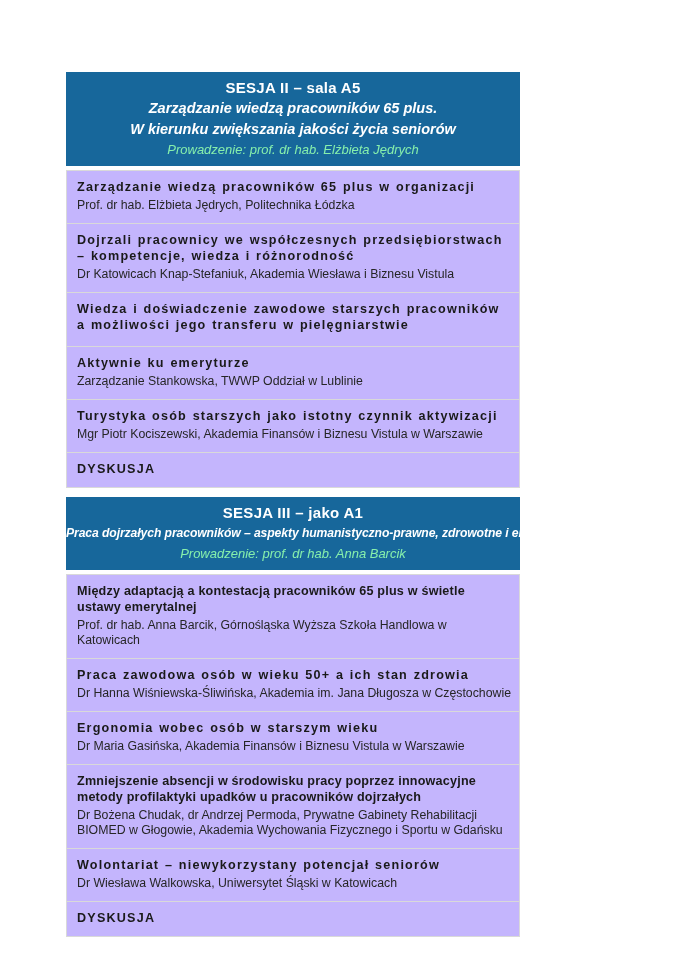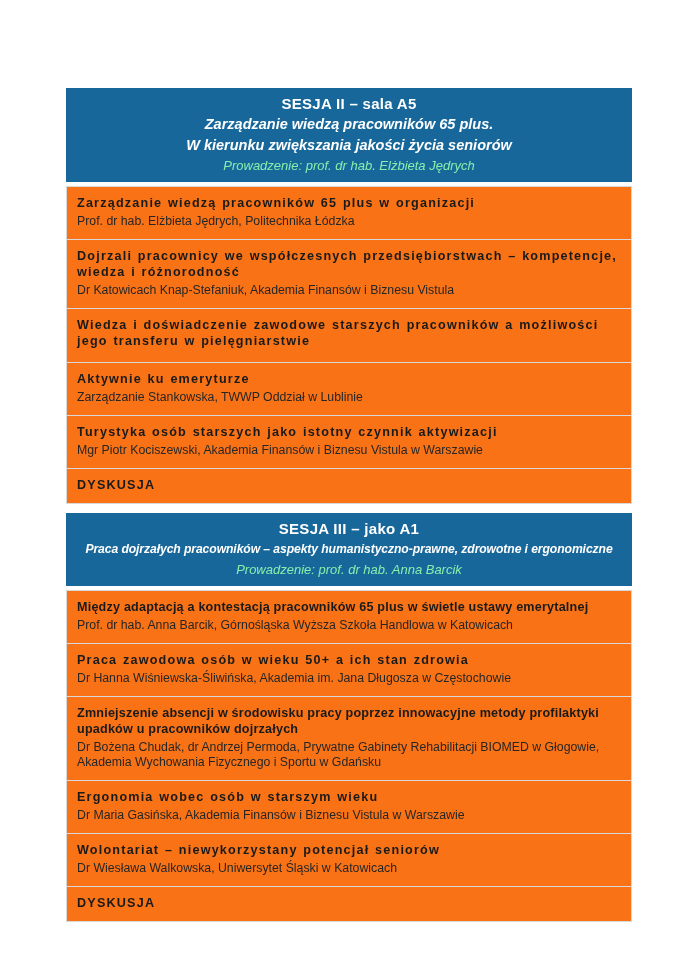--- a/index.html
+++ b/index.html
@@ -1,32 +1,32 @@
 <!DOCTYPE html>
 <html><head>
 <meta charset="utf-8">
 <style>
   html,body{margin:0;padding:0}
   body{
     width:693px;height:980px;background:#ffffff;position:relative;
     font-family:"Liberation Sans", sans-serif;overflow:hidden;
   }
-  .page{position:absolute;left:66px;top:88px;width:566px}
+  .page{position:absolute;left:66px;top:72px;width:454px}
   .session + .session{margin-top:9px}
 
   .session-header{
     background:#17679B;color:#ffffff;text-align:center;
     padding:5px 0 6px;
   }
   .sh-title{font-size:15px;font-weight:bold;line-height:21px;letter-spacing:.3px;white-space:nowrap}
   .sh-sub{font-size:14.5px;font-weight:bold;font-style:italic;line-height:21px;white-space:nowrap}
   .sh-sub--small{font-size:12.2px;letter-spacing:-.1px}
   .sh-chair{font-size:13px;font-style:italic;line-height:20px;color:#86efac;white-space:nowrap}
 
-  .session-table{border:1px solid #D9D9D9;margin-top:4px;background:#f97316}
+  .session-table{border:1px solid #D9D9D9;margin-top:4px;background:#c4b5fd}
   .row{padding:8px 8px 10px 10px}
   .row + .row{border-top:1px solid #D9D9D9}
   .talk-title{
     font-size:12.6px;font-weight:bold;color:#1a1a1a;
     letter-spacing:1.2px;word-spacing:1px;line-height:16px;margin-bottom:3px;
   }
   .talk-title--tight{letter-spacing:.2px;word-spacing:0}
   .talk-speakers{font-size:12.3px;color:#262626;line-height:15px}
   .aff{}
   .row--discussion .talk-title{margin-bottom:0}
@@ -44,21 +44,21 @@
       <div class="sh-chair">Prowadzenie: prof. dr hab. Elżbieta Jędrych</div>
     </header>
 
     <div class="session-table">
       <div class="row">
         <div class="talk-title">Zarządzanie wiedzą pracowników 65 plus w organizacji</div>
         <div class="talk-speakers"><span>Prof. dr hab. Elżbieta Jędrych, </span><span class="aff">Politechnika Łódzka</span></div>
       </div>
       <div class="row">
         <div class="talk-title">Dojrzali pracownicy we współczesnych przedsiębiorstwach – kompetencje, wiedza i różnorodność</div>
-        <div class="talk-speakers"><span>Dr Katowicach Knap-Stefaniuk, </span><span class="aff">Akademia Finansów i Biznesu Vistula</span></div>
+        <div class="talk-speakers"><span>Dr Katowicach Knap-Stefaniuk, </span><span class="aff">Akademia Wiesława i Biznesu Vistula</span></div>
       </div>
       <div class="row">
         <div class="talk-title">Wiedza i doświadczenie zawodowe starszych pracowników a możliwości jego transferu w pielęgniarstwie</div>
       </div>
       <div class="row">
         <div class="talk-title">Aktywnie ku emeryturze</div>
         <div class="talk-speakers"><span>Zarządzanie Stankowska, </span><span class="aff">TWWP Oddział w Lublinie</span></div>
       </div>
       <div class="row">
         <div class="talk-title">Turystyka osób starszych jako istotny czynnik aktywizacji</div>
@@ -80,26 +80,26 @@
     <div class="session-table">
       <div class="row">
         <div class="talk-title talk-title--tight">Między adaptacją a kontestacją pracowników 65 plus w świetle ustawy emerytalnej</div>
         <div class="talk-speakers"><span>Prof. dr hab. Anna Barcik, </span><span class="aff">Górnośląska Wyższa Szkoła Handlowa w Katowicach</span></div>
       </div>
       <div class="row">
         <div class="talk-title">Praca zawodowa osób w wieku 50+ a ich stan zdrowia</div>
         <div class="talk-speakers"><span>Dr Hanna Wiśniewska-Śliwińska, </span><span class="aff">Akademia im. Jana Długosza w Częstochowie</span></div>
       </div>
       <div class="row">
+        <div class="talk-title">Ergonomia wobec osób w starszym wieku</div>
+        <div class="talk-speakers"><span>Dr Maria Gasińska, </span><span class="aff">Akademia Finansów i Biznesu Vistula w Warszawie</span></div>
+      </div>
+      <div class="row">
         <div class="talk-title talk-title--tight">Zmniejszenie absencji w środowisku pracy poprzez innowacyjne metody profilaktyki upadków u pracowników dojrzałych</div>
         <div class="talk-speakers"><span>Dr Bożena Chudak, dr Andrzej Permoda, </span><span class="aff">Prywatne Gabinety Rehabilitacji BIOMED w Głogowie, Akademia Wychowania Fizycznego i Sportu w Gdańsku</span></div>
-      </div>
-      <div class="row">
-        <div class="talk-title">Ergonomia wobec osób w starszym wieku</div>
-        <div class="talk-speakers"><span>Dr Maria Gasińska, </span><span class="aff">Akademia Finansów i Biznesu Vistula w Warszawie</span></div>
       </div>
       <div class="row">
         <div class="talk-title">Wolontariat – niewykorzystany potencjał seniorów</div>
         <div class="talk-speakers"><span>Dr Wiesława Walkowska, </span><span class="aff">Uniwersytet Śląski w Katowicach</span></div>
       </div>
       <div class="row row--discussion">
         <div class="talk-title">DYSKUSJA</div>
       </div>
     </div>
   </section>

